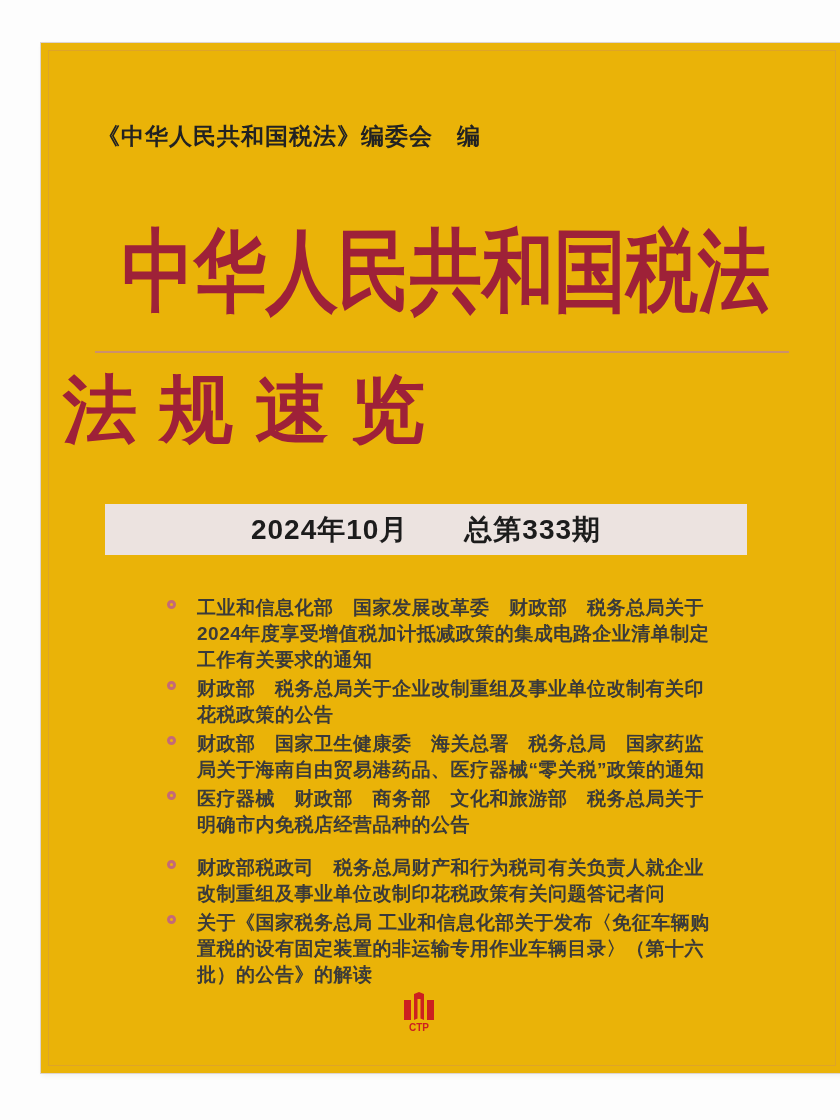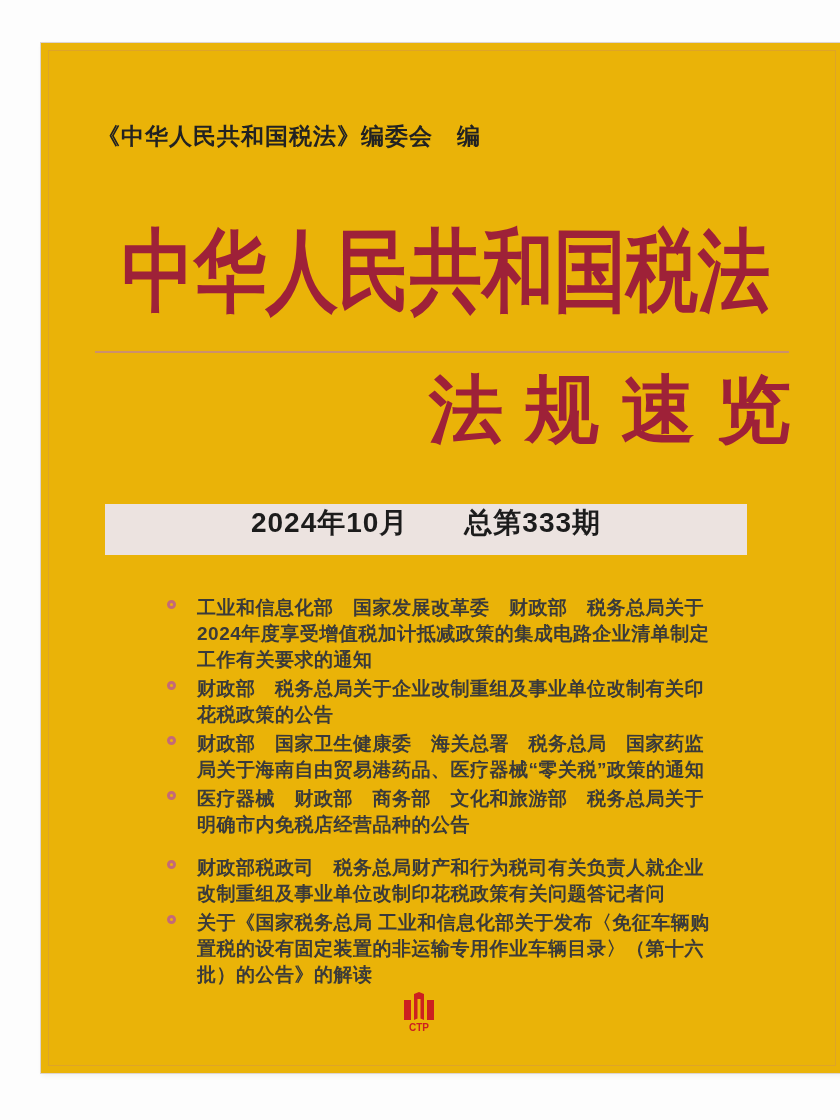--- a/index.html
+++ b/index.html
@@ -46,38 +46,38 @@
     transform-origin: center;
   }
 
   
   .divider {
     position: absolute; left: 54px; right: 54px; top: 308px;
     height: 2px; background: #c2848c; opacity: 0.75;
   }
 
   
-  .subtitle-wrap { position: absolute; left: 16px; top: 330px; width: 756px; text-align: right; }
+  .subtitle-wrap { position: absolute; left: 0; top: 330px; width: 756px; text-align: left; }
   .subtitle {
     display: inline-block;
     font-family: "Liberation Serif", serif;
     font-weight: 700;
     font-size: 74px; line-height: 1;
     color: #9e2138;
     letter-spacing: 22px;
     text-indent: 22px;
     white-space: nowrap;
   }
 
   
   .issue-bar {
     position: absolute; left: 64px; top: 461px;
     width: 642px; height: 51px;
     background: #ece3e0;
-    display: flex; justify-content: center;
+    display: flex; align-items: center; justify-content: center;
     gap: 56px;
   }
   .issue-bar span {
     font-size: 28px; font-weight: 700; color: #1c1c1c;
     letter-spacing: 1px;
   }
 
   
   .toc {
     position: absolute; left: 126px; top: 552px;

